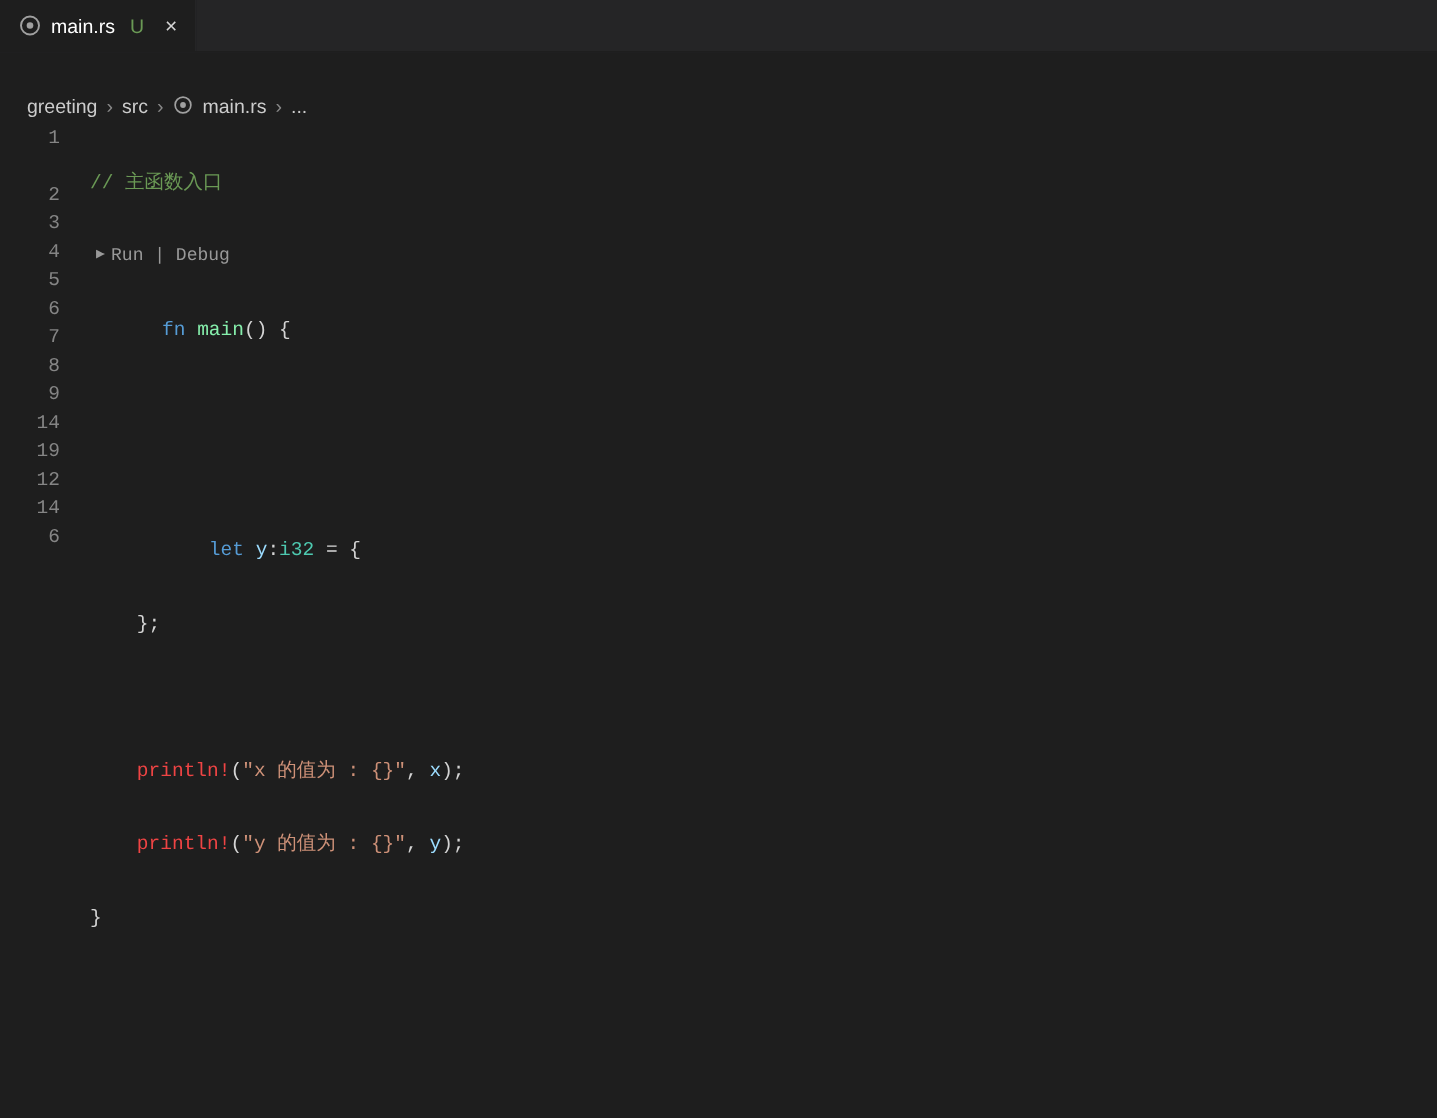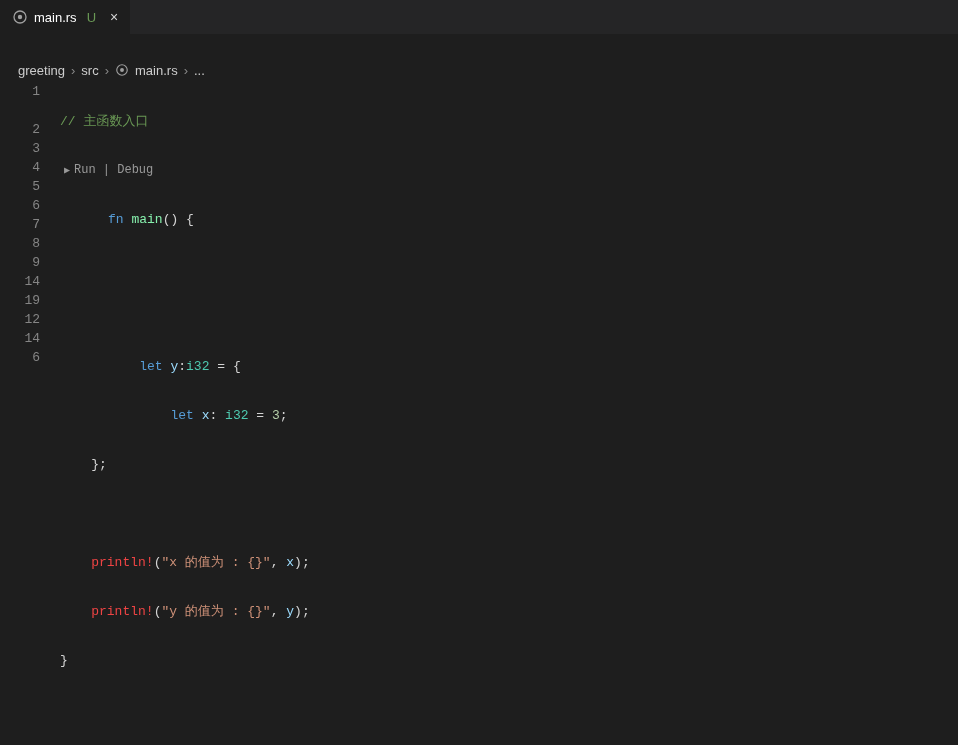--- a/index.html
+++ b/index.html
@@ -126,21 +126,20 @@
     <div class="line">14</div>
     <div class="line">6</div>
   </div>
   <div class="code">
     <div class="line"><span class="c-comment">// 主函数入口</span></div>
     <div class="line codelens"><span class="tri">▶</span><span>Run | Debug</span></div>
     <div class="line"><span class="c-keyword">fn</span> <span class="c-fn">main</span><span class="c-punct">()</span><span class="c-punct"> {</span></div>
     <div class="line"></div>
     <div class="line"></div>
     <div class="line">    <span class="c-keyword">let</span> <span class="c-var">y</span><span class="c-punct">:</span><span class="c-type">i32</span><span class="c-punct"> = </span><span class="c-punct">{</span></div>
-    <div class="line">        <span class="c-keyword">let</span> <span class="c-var">x</span><span class="c-punct">:</span> <span class="c-type">i32</span><span class="c-punct"> = </span><span class="c-num">3</span><span class="c-punct">;</span></div>
     <div class="line">    <span class="c-punct">}</span><span class="c-punct">;</span></div>
     <div class="line"></div>
     <div class="line">    <span class="c-macro">println!</span><span class="c-punct">(</span><span class="c-string">"x 的值为 : {}"</span><span class="c-punct">, </span><span class="c-var">x</span><span class="c-punct">)</span><span class="c-punct">;</span></div>
     <div class="line">    <span class="c-macro">println!</span><span class="c-punct">(</span><span class="c-string">"y 的值为 : {}"</span><span class="c-punct">, </span><span class="c-var">y</span><span class="c-punct">)</span><span class="c-punct">;</span></div>
     <div class="line"><span class="c-punct">}</span></div>
     
   </div>
 </div>
 
 </body></html>

